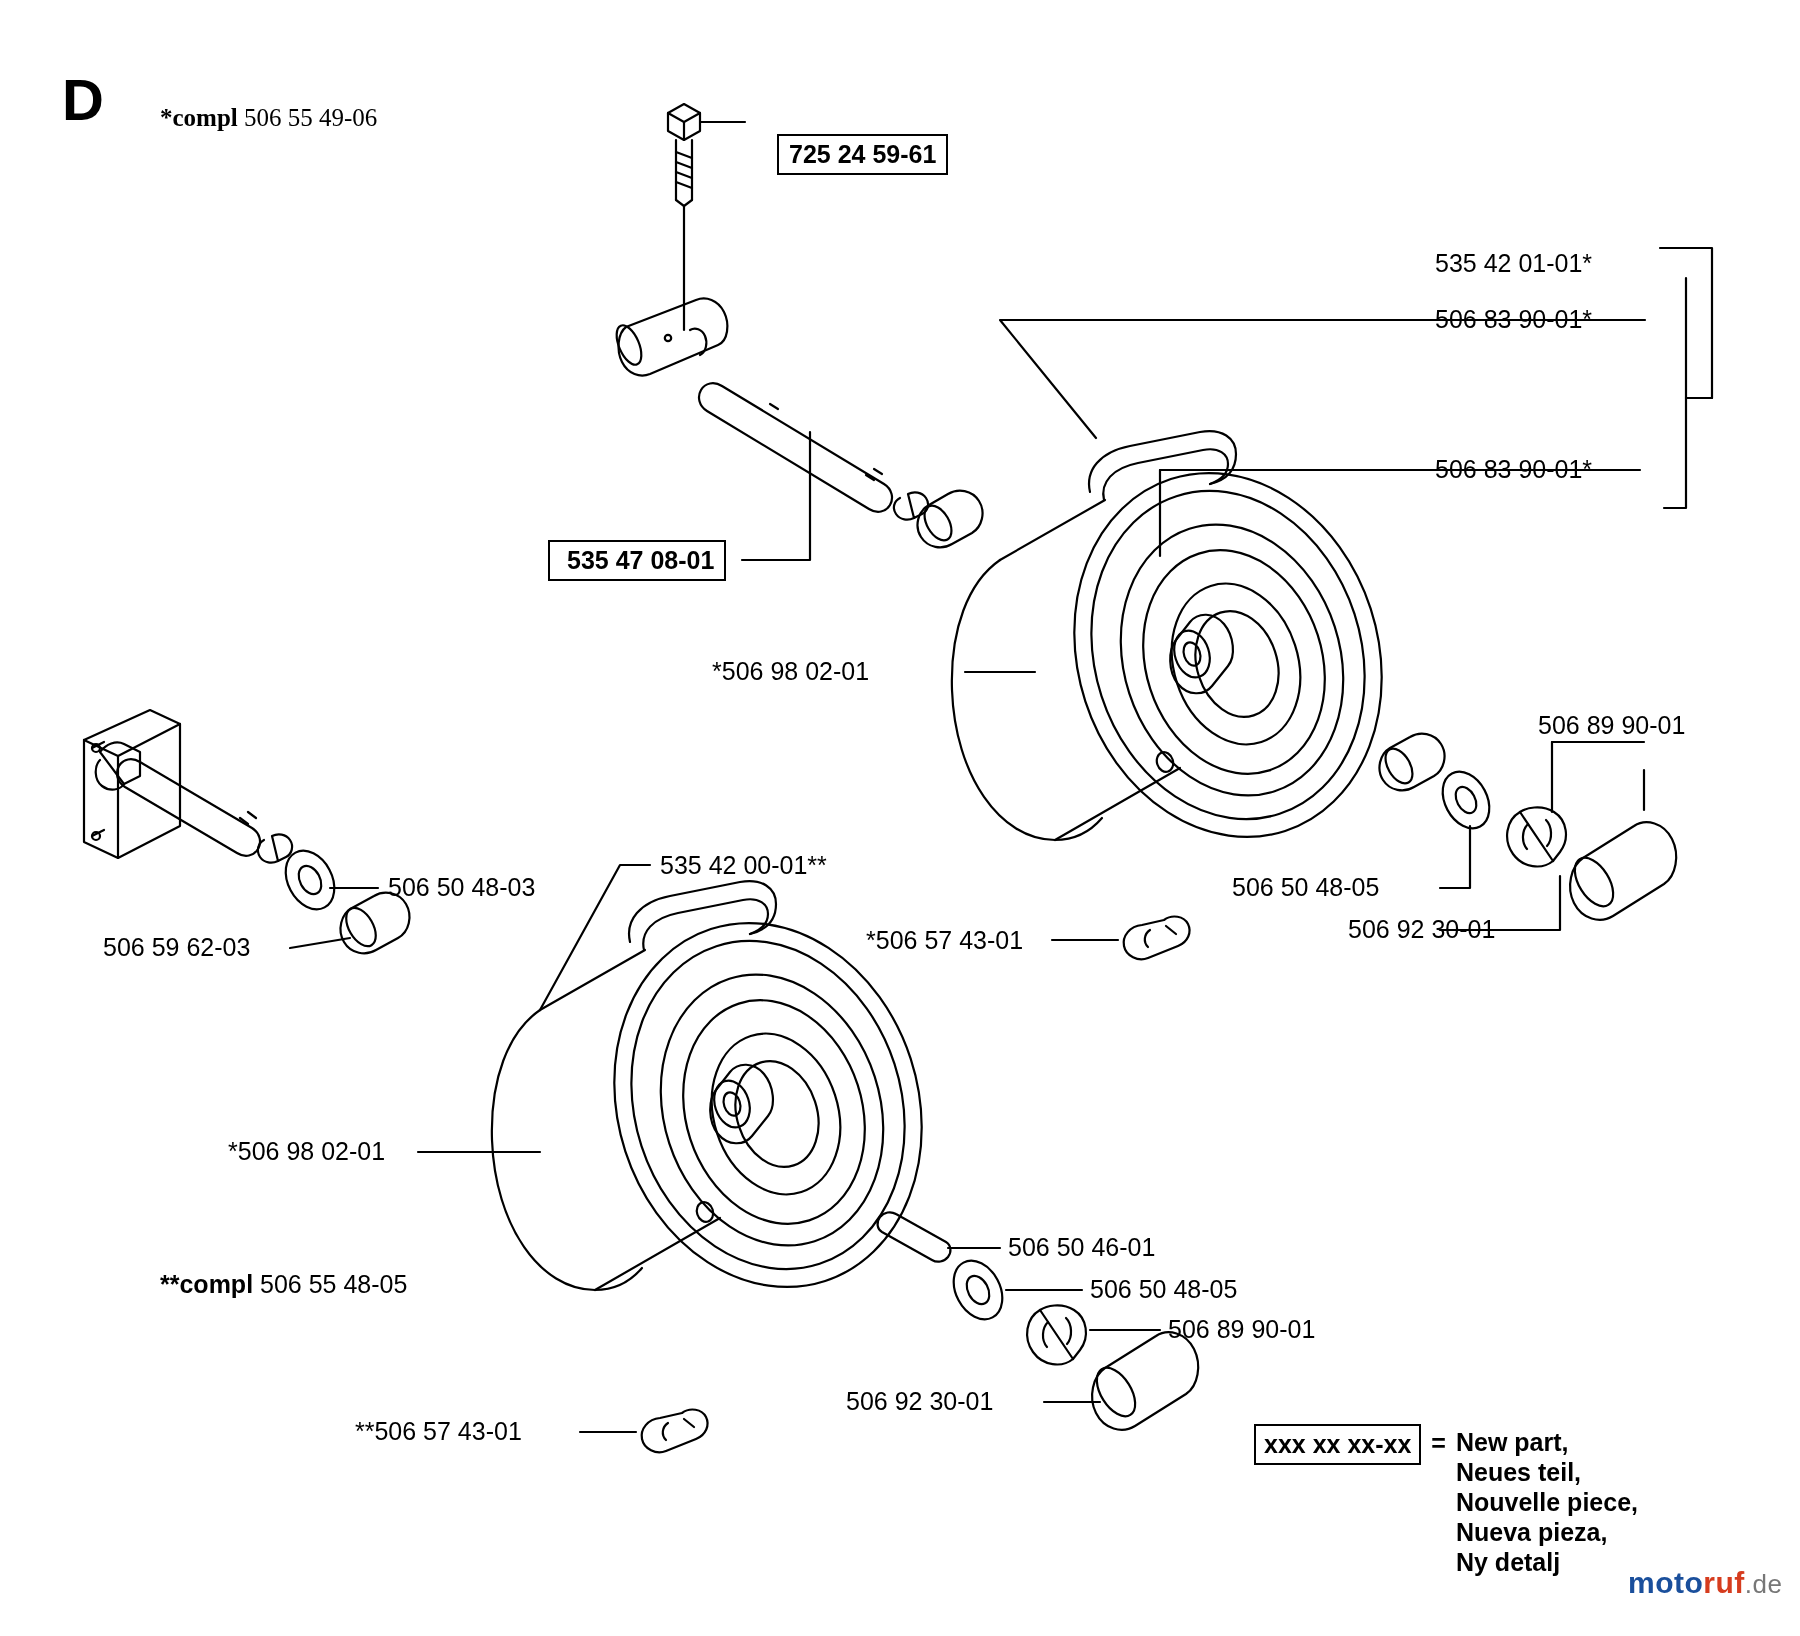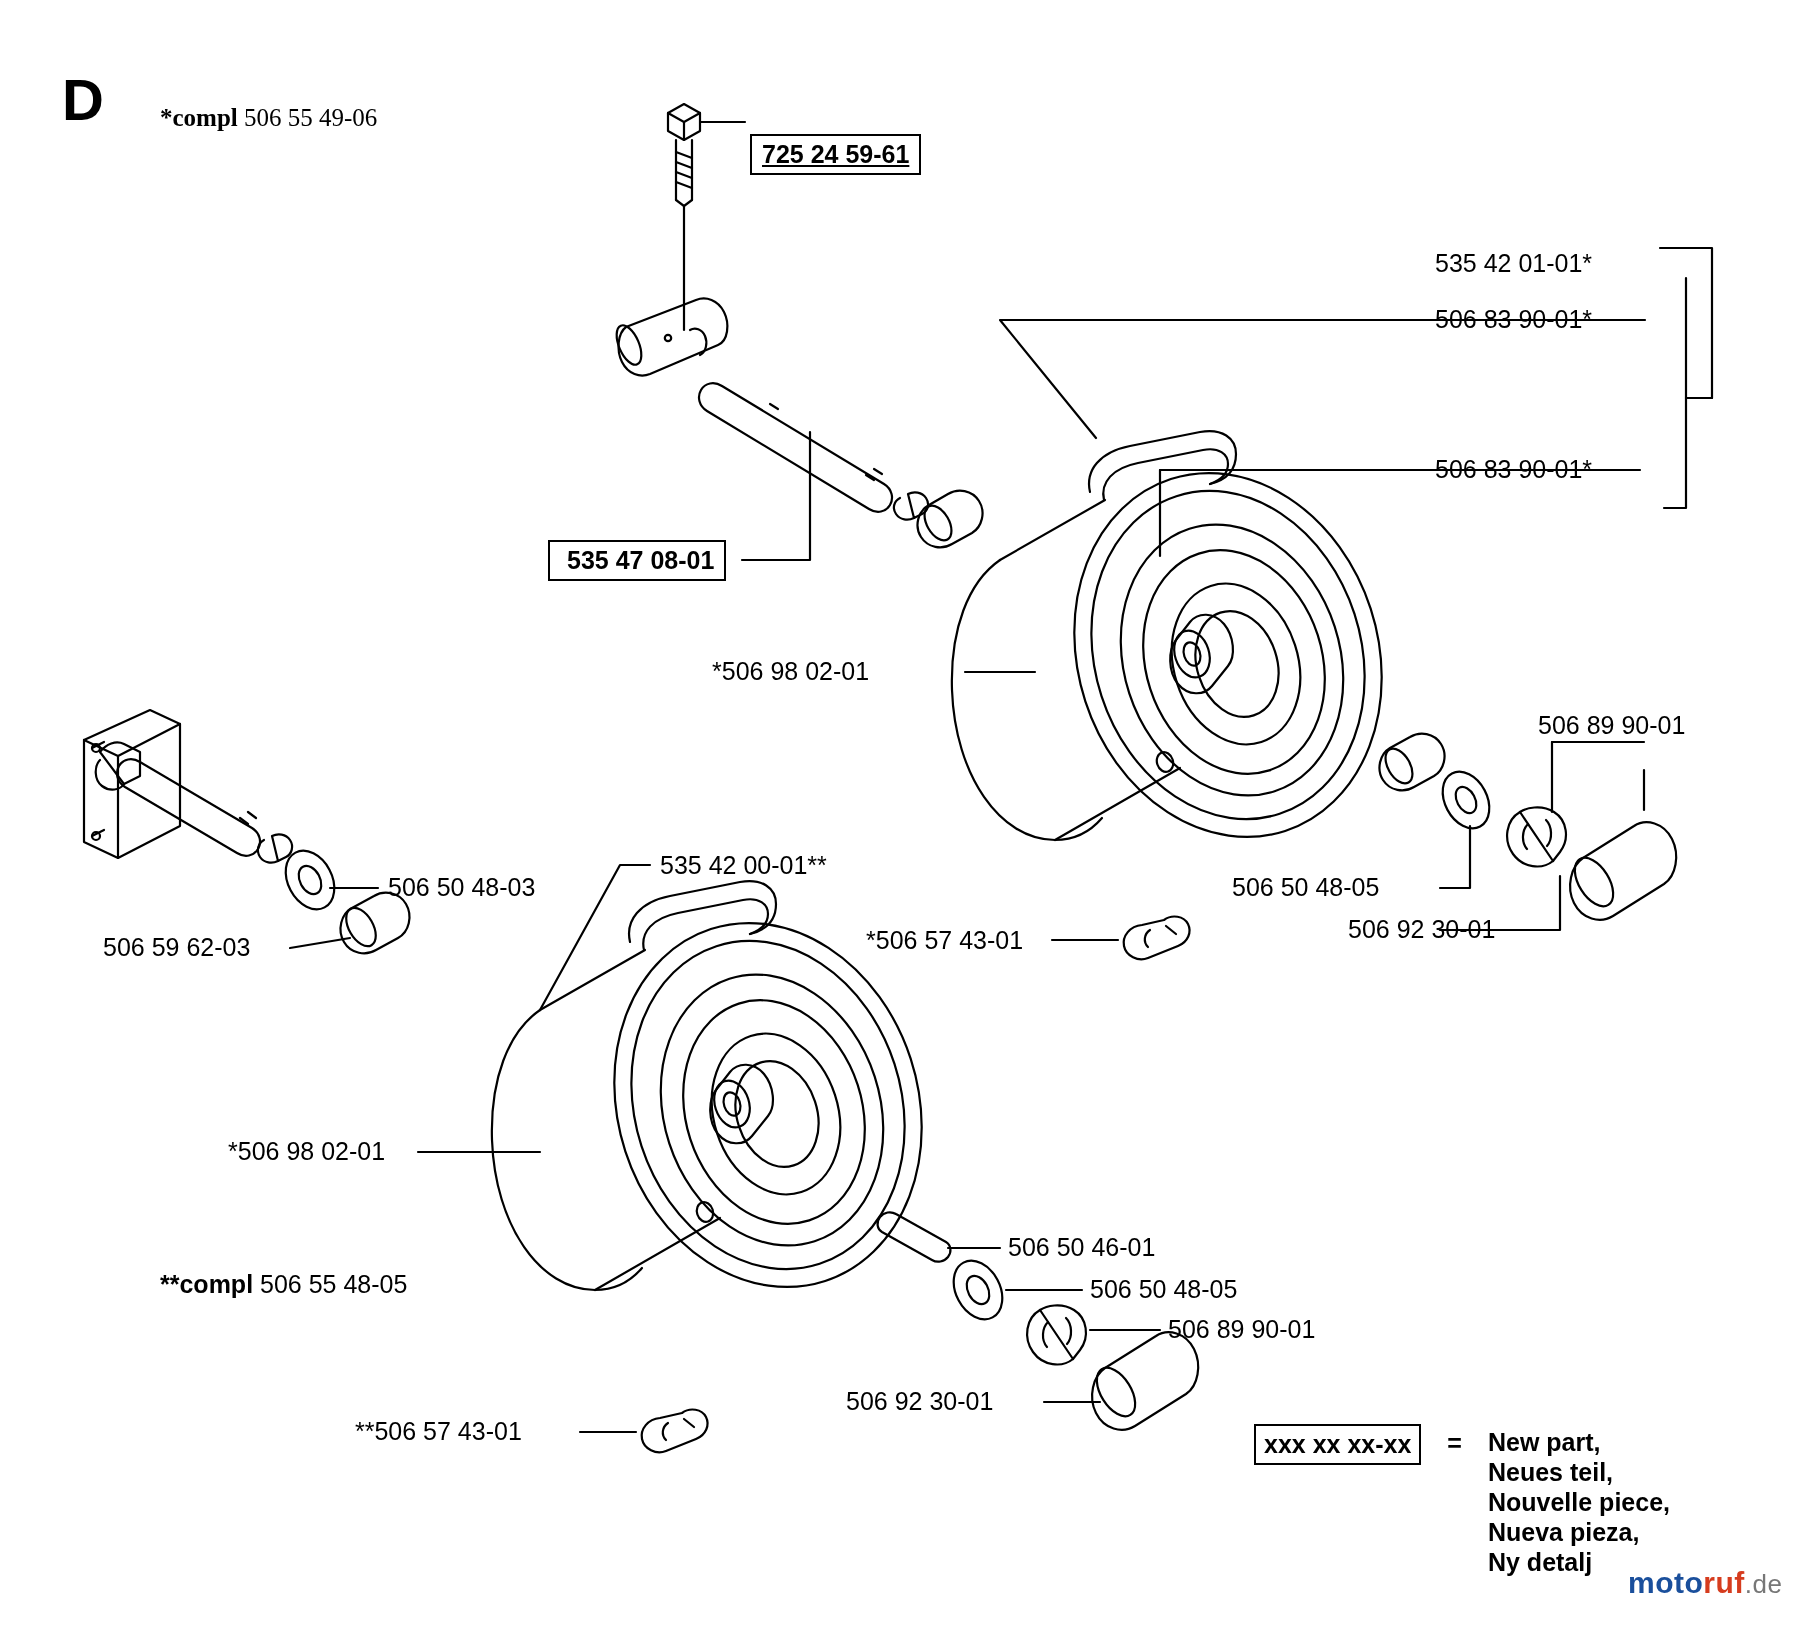--- a/index.html
+++ b/index.html
@@ -52,21 +52,21 @@
     font-weight: bold;
     font-size: 25px;
     padding: 4px 10px;
     white-space: nowrap;
     background: #fff;
   }
   .legend {
     position: absolute;
     display: flex;
     align-items: flex-start;
-    gap: 26px;
+    gap: 10px;
   }
   .legend-box {
     border: 2px solid #000;
     font-weight: bold;
     font-size: 25px;
     padding: 4px 8px;
     white-space: nowrap;
     background: #fff;
   }
   .legend-eq {
@@ -319,21 +319,21 @@
   <div class="compl-label" style="left:160px; top:104px;font-family:Liberation Serif, serif;">
     <b>*compl</b>
     <span>506 55 49-06</span>
   </div>
 
   <div class="compl-label" style="left:160px; top:1230px;margin-top:40px;">
     <b>**compl</b>
     <span>506 55 48-05</span>
   </div>
 
-  <div class="boxed" style="left:750px; top:134px;text-decoration:underline;">725 24 59-61</div>
+  <div class="boxed" style="left:777px; top:134px;">725 24 59-61</div>
 
   <div class="boxed" style="left:548px; top:540px;padding-left:17px;">535 47 08-01</div>
 
   <div class="lbl" style="left:1435px; top:248px;">535 42 01-01*</div>
 
   <div class="lbl" style="left:1435px; top:304px;">506 83 90-01*</div>
 
   <div class="lbl" style="left:1435px; top:454px;">506 83 90-01*</div>
 
   <div class="lbl" style="left:712px; top:656px;">*506 98 02-01</div>

